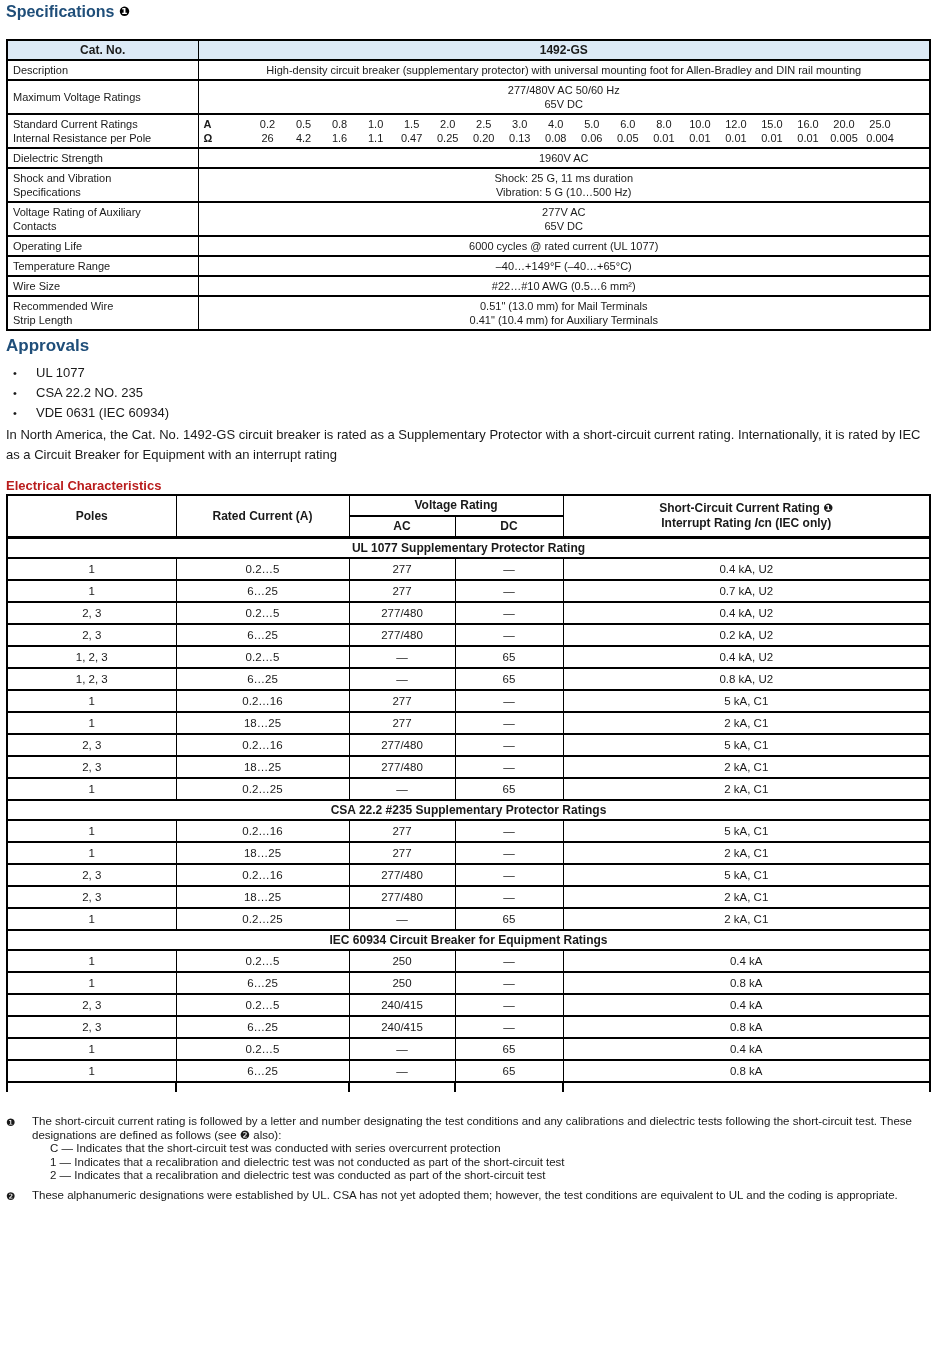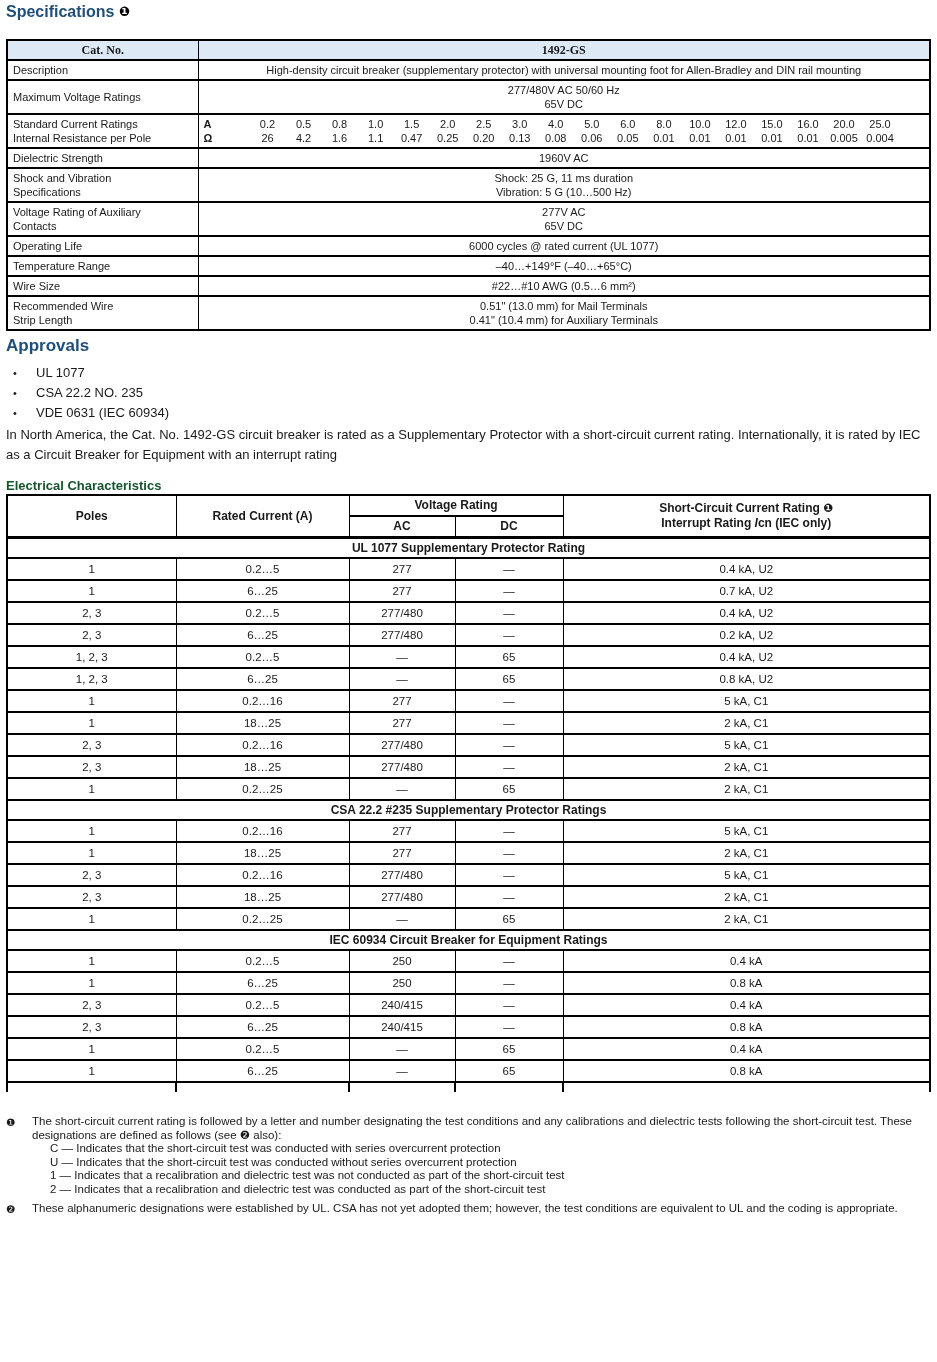--- a/index.html
+++ b/index.html
@@ -11,34 +11,34 @@
     font-family: "Liberation Sans", "DejaVu Sans", sans-serif;
     overflow: hidden;
   }
   .page { width: 937px; height: 1362px; overflow: hidden; padding: 2px 6px 0 6px; }
 
   
   .title-blue {
     color: #1f4e79; font-weight: 700; font-size: 16px; margin: 0; line-height: 19px;
   }
   .title-blue .marker { color: #000; font-size: 13px; vertical-align: 1px; }
-  .title-black { color: #14532d; font-weight: 700; font-size: 13px; margin: 12px 0 0 0; line-height: 17px; }
+  .title-black { color: #b91c1c; font-weight: 700; font-size: 13px; margin: 12px 0 0 0; line-height: 17px; }
 
   
   table.spec {
     border-collapse: collapse; width: 100%; margin-top: 18px;
     table-layout: fixed; border: 2px solid #000;
   }
   table.spec td {
     border-top: 2px solid #000; border-bottom: 2px solid #000;
     border-left: 1px solid #000; border-right: 1px solid #000;
     font-size: 11px; line-height: 14px; padding: 2px 5px; vertical-align: middle;
   }
   table.spec tr.spec-head td {
-    background: #ddeaf6; font-weight: 700; text-align: center; font-size: 12px; height: 19px; font-family: Liberation Serif, serif;
+    background: #ddeaf6; font-weight: 700; text-align: center; font-size: 12px; height: 19px;
   }
   td.spec-label { text-align: left; }
   td.spec-value { text-align: center; }
 
   .ratings { display: flex; align-items: center; }
   .ratings .units { width: 46px; font-weight: 700; text-align: left; }
   .ratings .nums { flex: 1; display: flex; padding-right: 26px; }
   .ratings .numcol { flex: 1; text-align: center; }
 
   
@@ -477,21 +477,20 @@
     <div class="seg" style="width:108px"></div>
     <div class="seg" style="flex:1"></div>
   </div>
 
   <div class="footnotes" id="footnotes">
       <div class="fn">
         <div class="fn-marker">❶</div>
         <div class="fn-body">
           <div>The short-circuit current rating is followed by a letter and number designating the test conditions and any calibrations and dielectric tests following the short-circuit test. These designations are defined as follows (see ❷ also):</div>
           <div class="sub">C — Indicates that the short-circuit test was conducted with series overcurrent protection</div>
-          <div class="sub">U — Indicates that the short-circuit test was conducted without series overcurrent protection</div>
           <div class="sub">1 — Indicates that a recalibration and dielectric test was not conducted as part of the short-circuit test</div>
           <div class="sub">2 — Indicates that a recalibration and dielectric test was conducted as part of the short-circuit test</div>
         </div>
       </div>
       <div class="fn">
         <div class="fn-marker">❷</div>
         <div class="fn-body">
           <div>These alphanumeric designations were established by UL. CSA has not yet adopted them; however, the test conditions are equivalent to UL and the coding is appropriate.</div>
         </div>
       </div>

